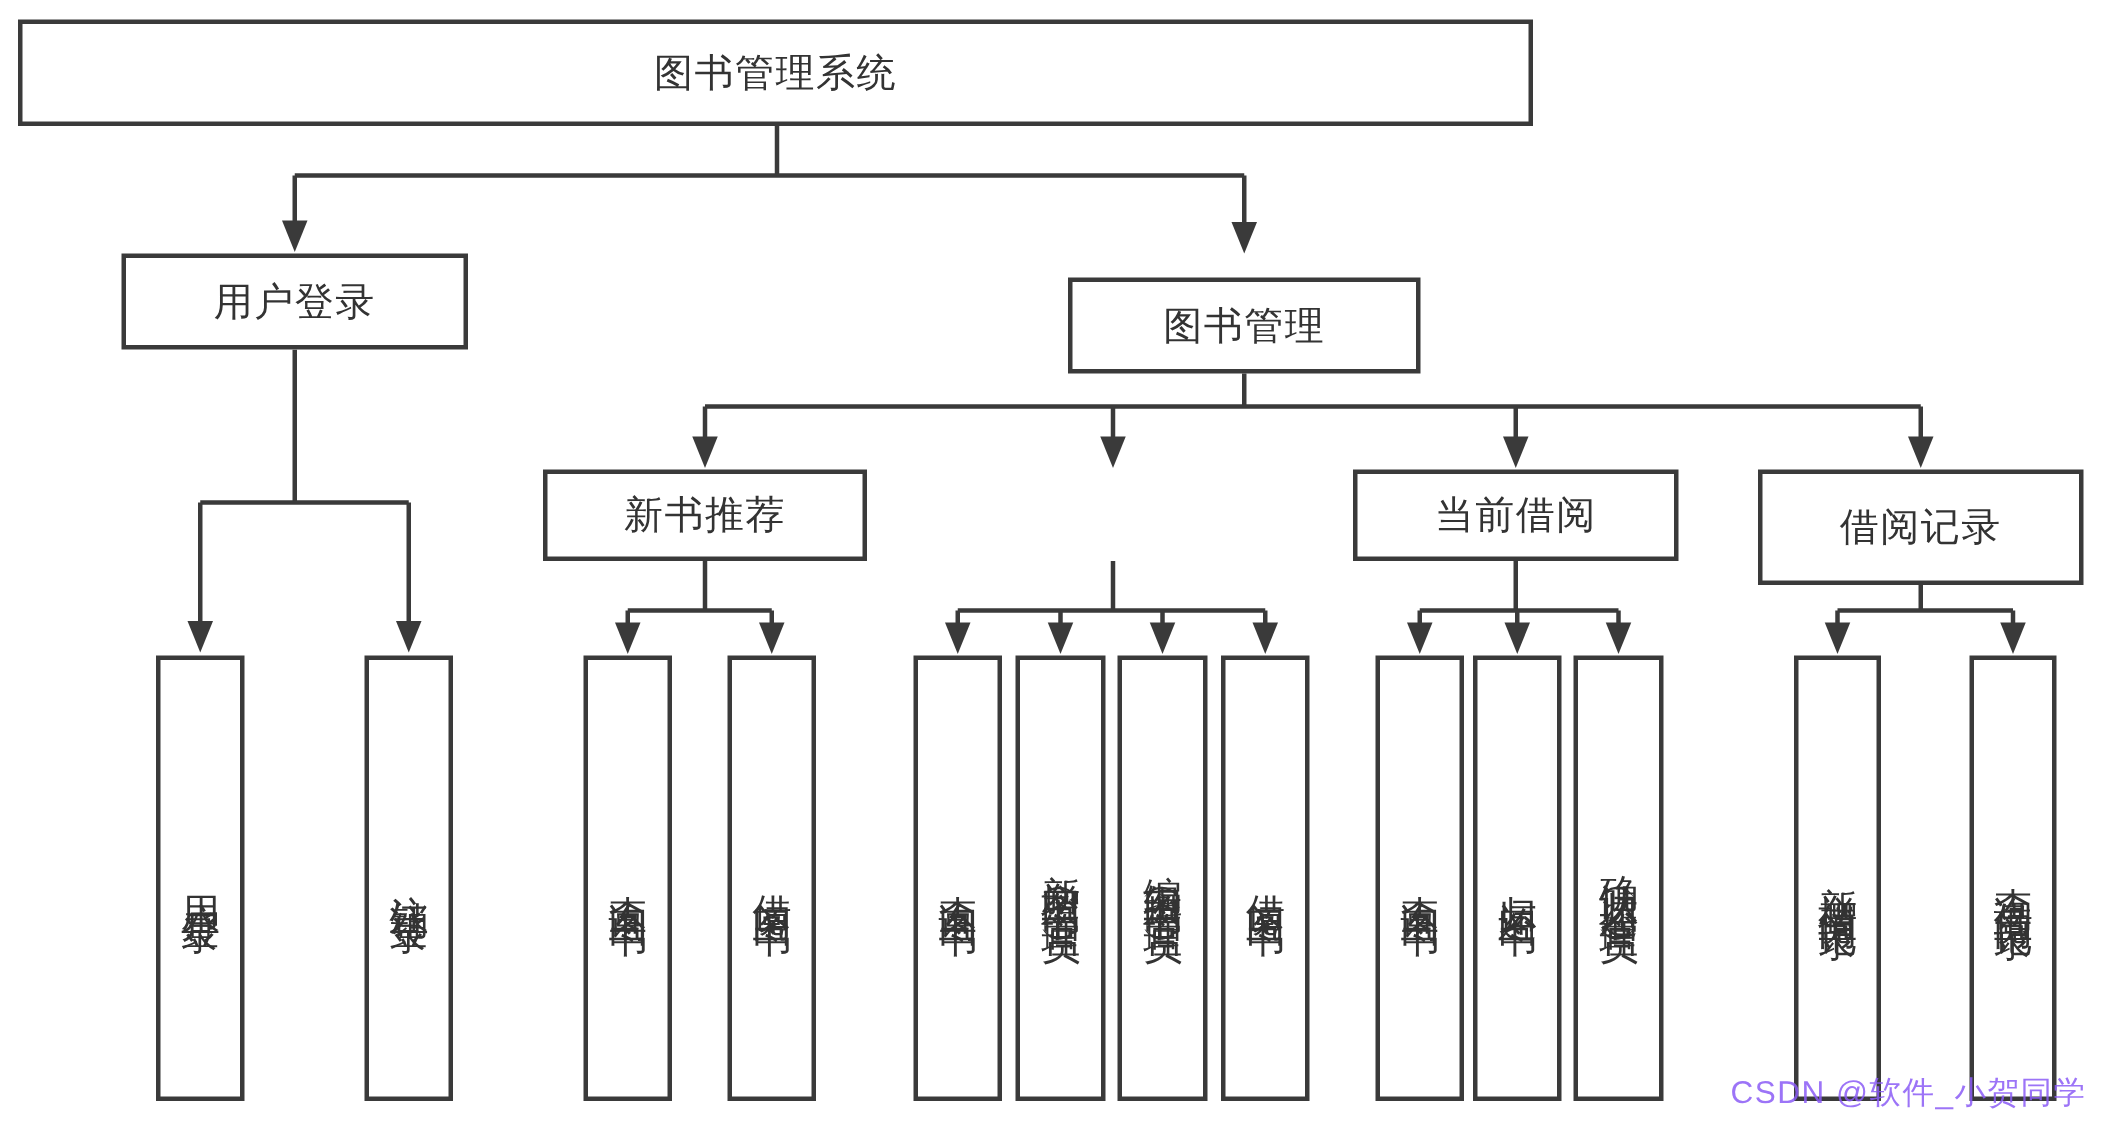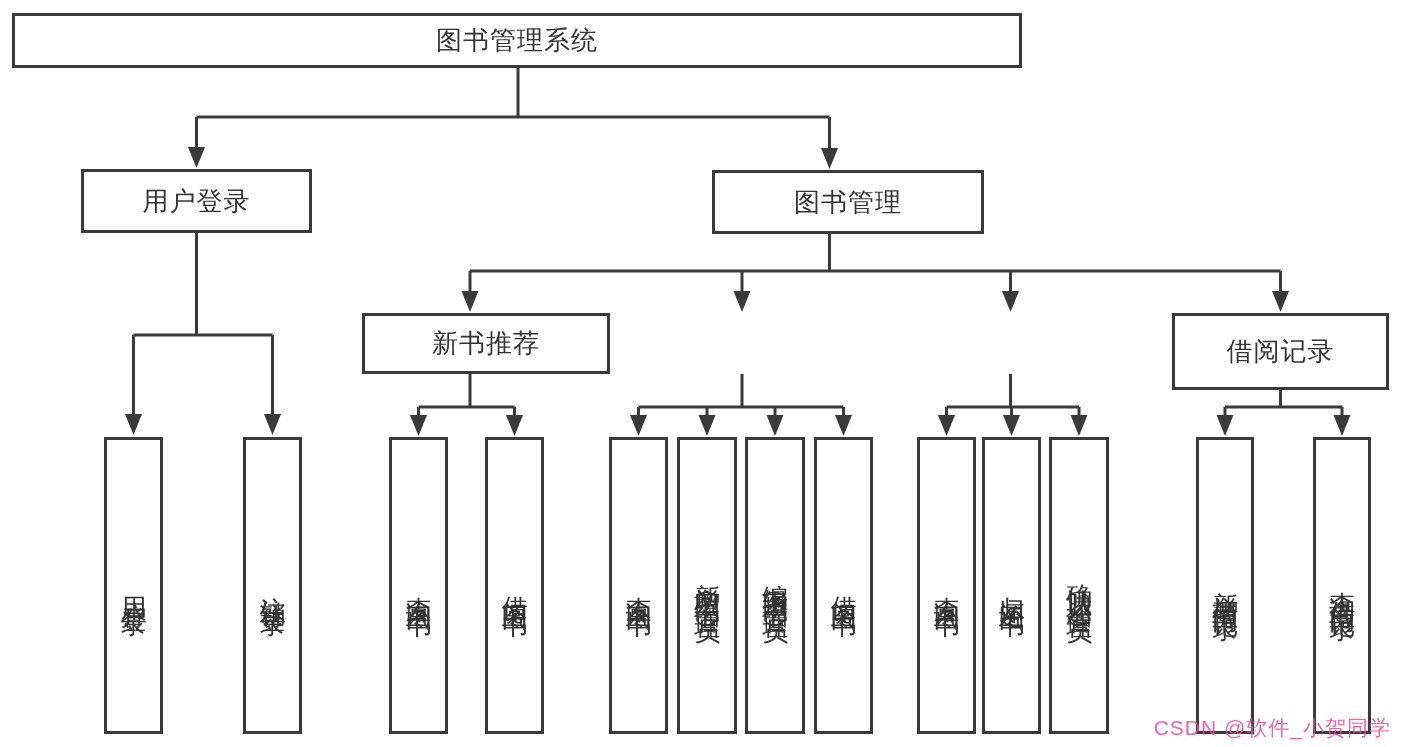--- a/index.html
+++ b/index.html
@@ -17,21 +17,21 @@
     color:#333333;
   }
   .node.h{font-size:26px;letter-spacing:1px;}
   .node.v span{
     writing-mode:vertical-rl;text-orientation:mixed;
     font-size:26px;line-height:1.05;letter-spacing:5px;
     white-space:nowrap;
   }
   .watermark{
     position:absolute;right:14px;bottom:5px;z-index:3;
-    font-size:21px;color:#ec4899;opacity:.85;letter-spacing:1px;
+    font-size:21px;color:#8b5cf6;opacity:.85;letter-spacing:1px;
   }
 </style>
 </head>
 <body>
 
 <div class="canvas">
 
   <svg class="connectors" width="1405" height="747" viewBox="0 0 1405 747">
     <defs>
       <path id="ah" d="M0 0 L-8.5 -21 L8.5 -21 Z" fill="#3a3a3a"></path>
@@ -91,33 +91,36 @@
       <use href="#ah" x="775" y="436"></use>
       <use href="#ah" x="843.5" y="436"></use>
       <use href="#ah" x="946.5" y="436"></use>
       <use href="#ah" x="1011.5" y="436"></use>
       <use href="#ah" x="1079" y="436"></use>
       <use href="#ah" x="1225" y="436"></use>
       <use href="#ah" x="1342" y="436"></use>
     </g>
   </svg>
 
-  <div class="node h" style="left:12px;top:13px;width:1010px;height:55px">
+  <div class="node h" style="left:12px;top:13px;width:1010px;height:71px">
     <span>图书管理系统</span>
   </div>
 
   <div class="node h" style="left:81px;top:169px;width:231px;height:64px">
     <span>用户登录</span>
   </div>
-  <div class="node h" style="left:712px;top:170px;width:272px;height:64px">
+  <div class="node h" style="left:712px;top:185px;width:235px;height:64px">
     <span>图书管理</span>
   </div>
 
-  <div class="node h" style="left:362px;top:313px;width:248px;height:61px">
+  <div class="node h" style="left:362px;top:313px;width:216px;height:61px">
     <span>新书推荐</span>
+  </div>
+  <div class="node h" style="left:902px;top:313px;width:217px;height:61px">
+    <span>当前借阅</span>
   </div>
   <div class="node h" style="left:1172px;top:313px;width:217px;height:77px">
     <span>借阅记录</span>
   </div>
 
   <div class="node v" style="left:104px;top:437px;width:59px;height:297px">
     <span>用户登录</span>
   </div>
   <div class="node v" style="left:243px;top:437px;width:59px;height:297px">
     <span>注销登录</span>

